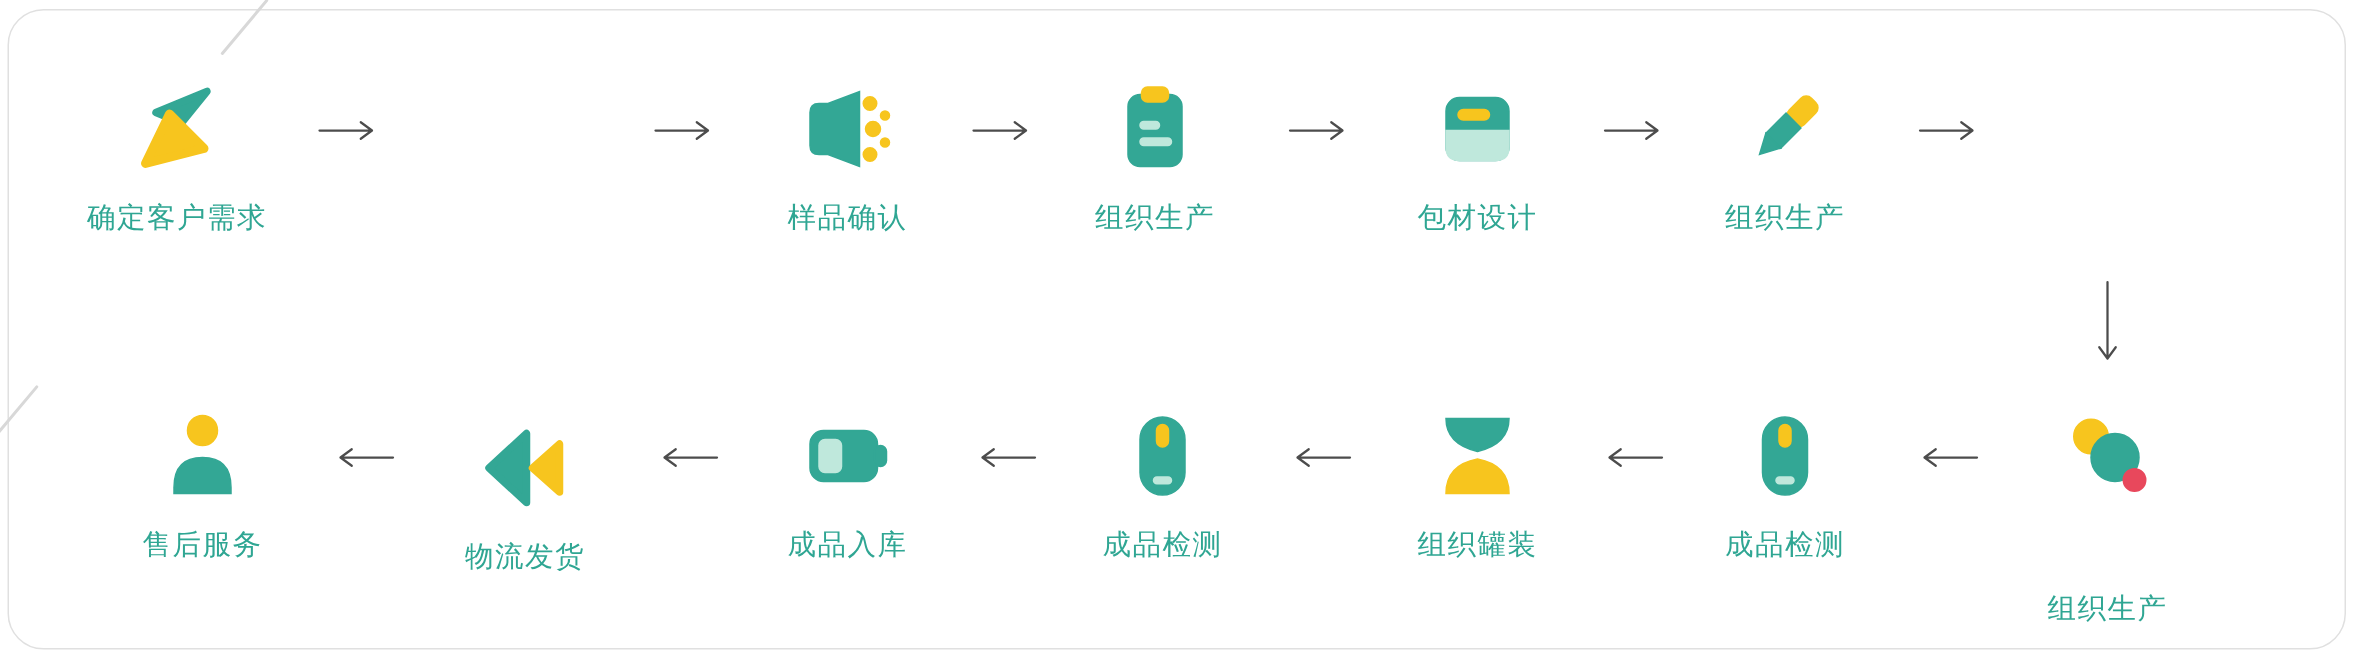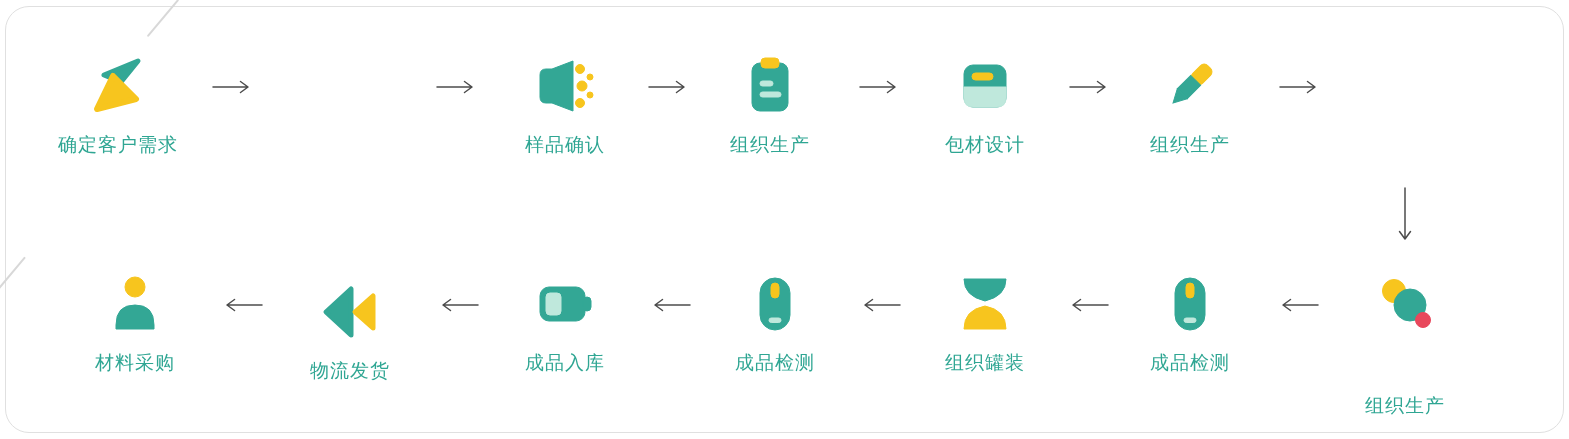--- a/index.html
+++ b/index.html
@@ -167,21 +167,21 @@
       </svg>
   </div>
 
   <div class="step" style="left:55px;top:268px;">
     <div class="icon-box">
       <svg viewBox="0 0 64 64" width="64" height="64">
         <circle class="f-yellow" cx="32" cy="15" r="10"></circle>
         <path class="f-teal" d="M13 57 V53 Q13 33 32 33 Q51 33 51 53 V57 Z"></path>
       </svg>
     </div>
-    <div class="step-label">材料采购</div>
+    <div class="step-label">售后服务</div>
   </div>
 
   <div class="arrow-wrap" style="left:222px;top:298px;">
     <svg class="arrow" width="42" height="14" viewBox="0 0 42 14">
         <path d="M40 7 H6 M12.5 1.5 L5 7 L12.5 12.5"></path>
       </svg>
   </div>
 
   <div class="step" style="left:270px;top:276px;">
     <div class="icon-box">

